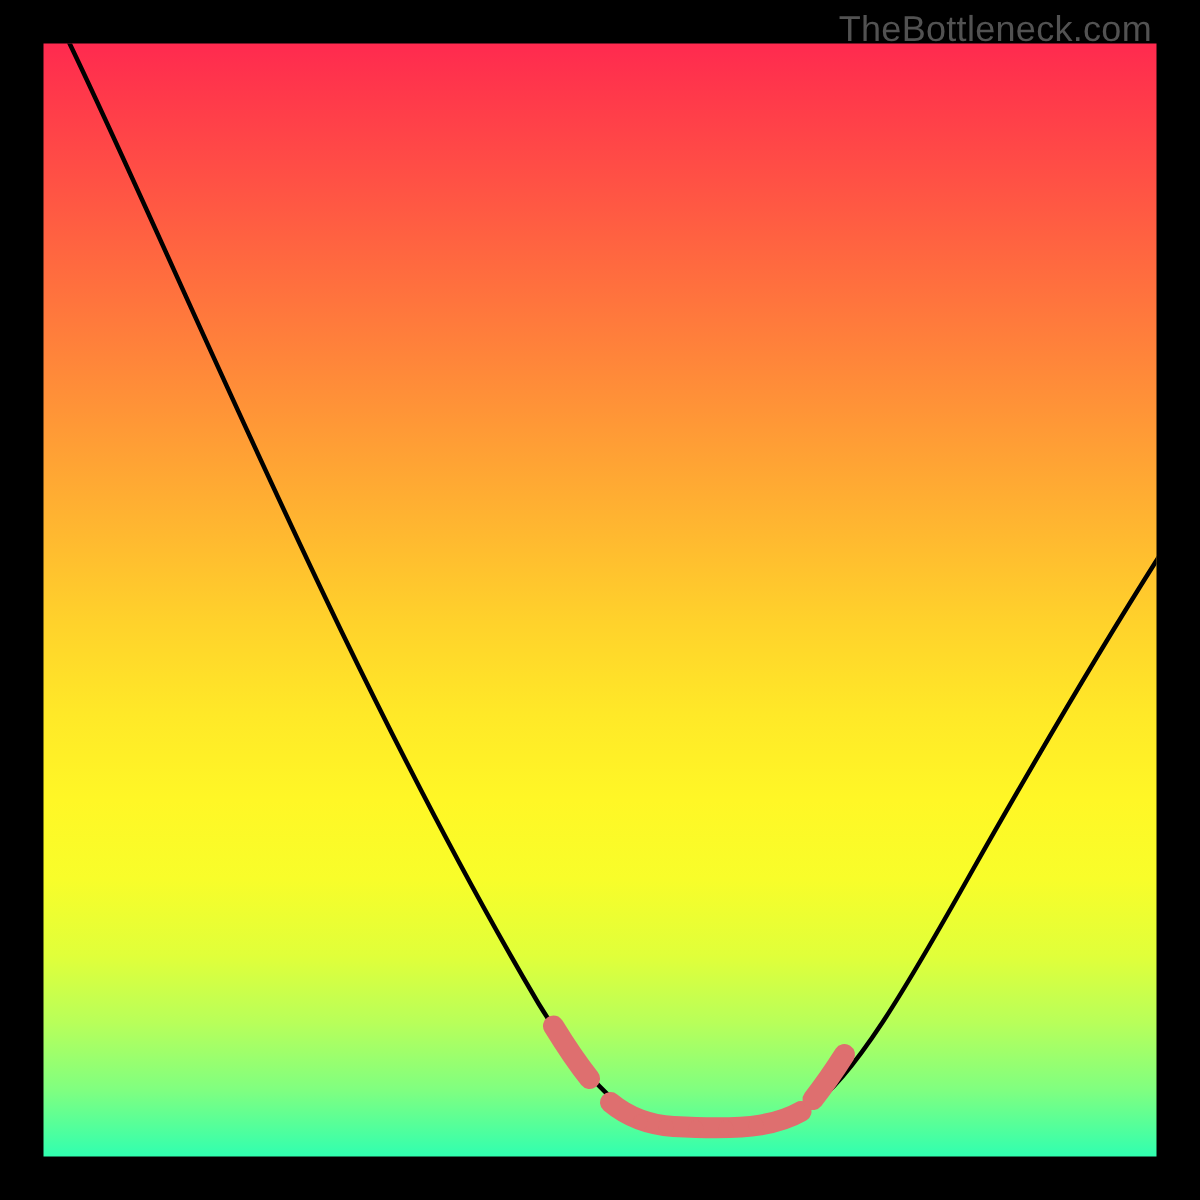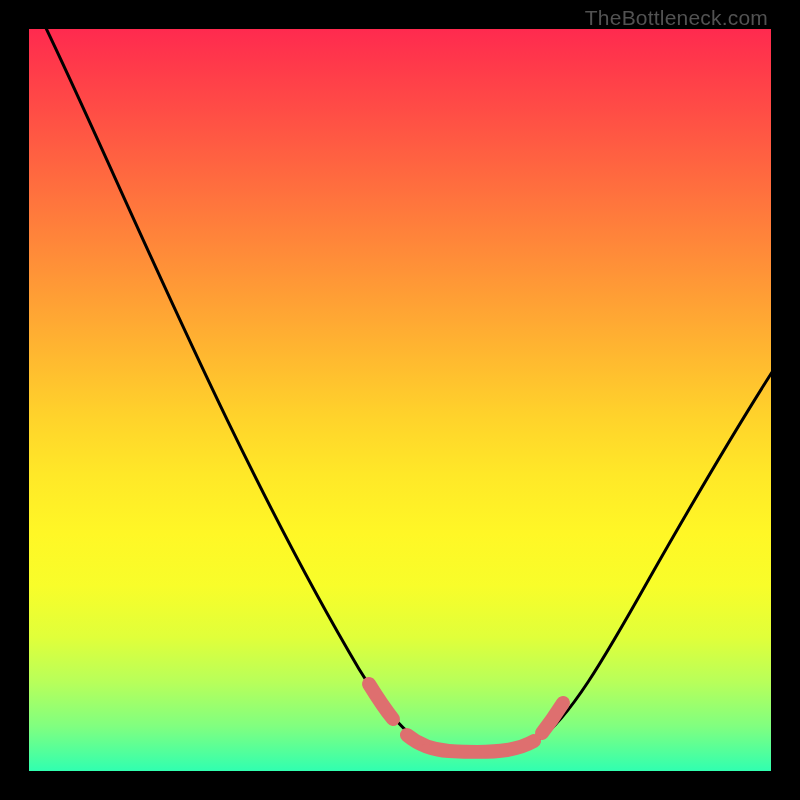--- a/index.html
+++ b/index.html
@@ -36,21 +36,21 @@
       #80ff80 94%,
       #30ffb0 100%
     );
   }
   
   .watermark {
     position: absolute;
     top: 6px;
     right: 32px;
     color: #525252;
-    font-size: 21px;
+    font-size: 24px;
     font-weight: 500;
     letter-spacing: 0.2px;
   }
   
   .curve-svg {
     position: absolute;
     left: 29px;
     top: 29px;
     width: 742px;
     height: 742px;

